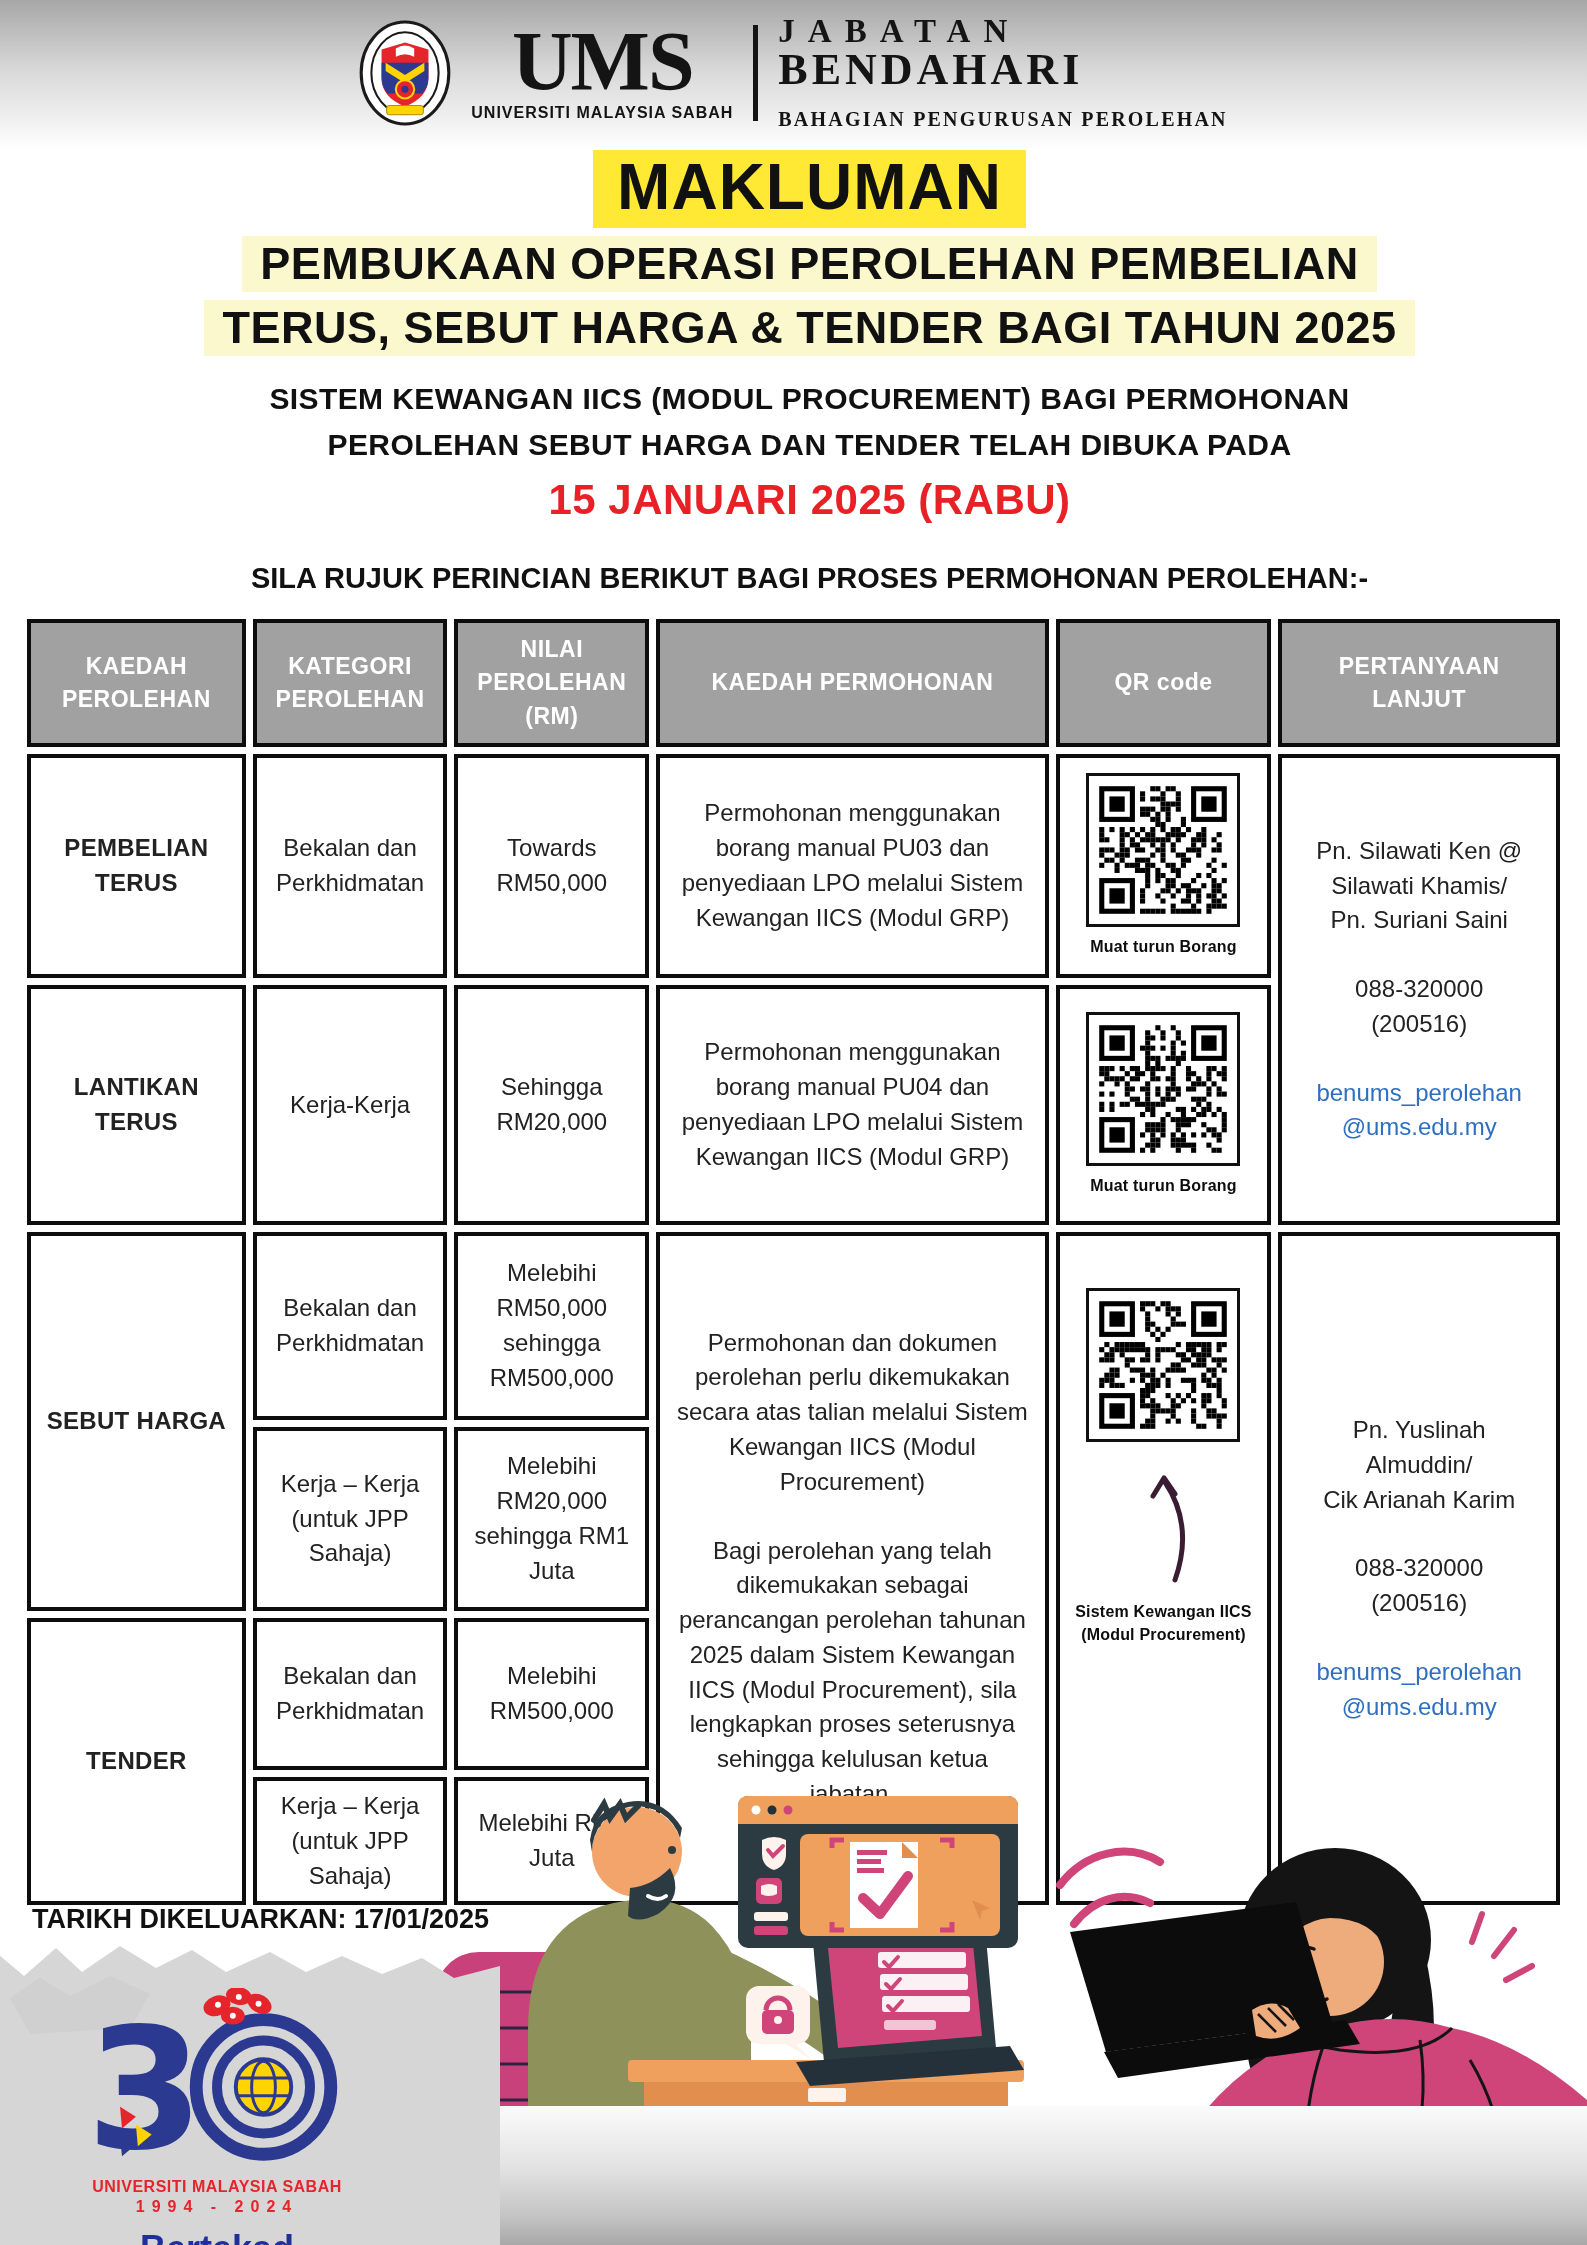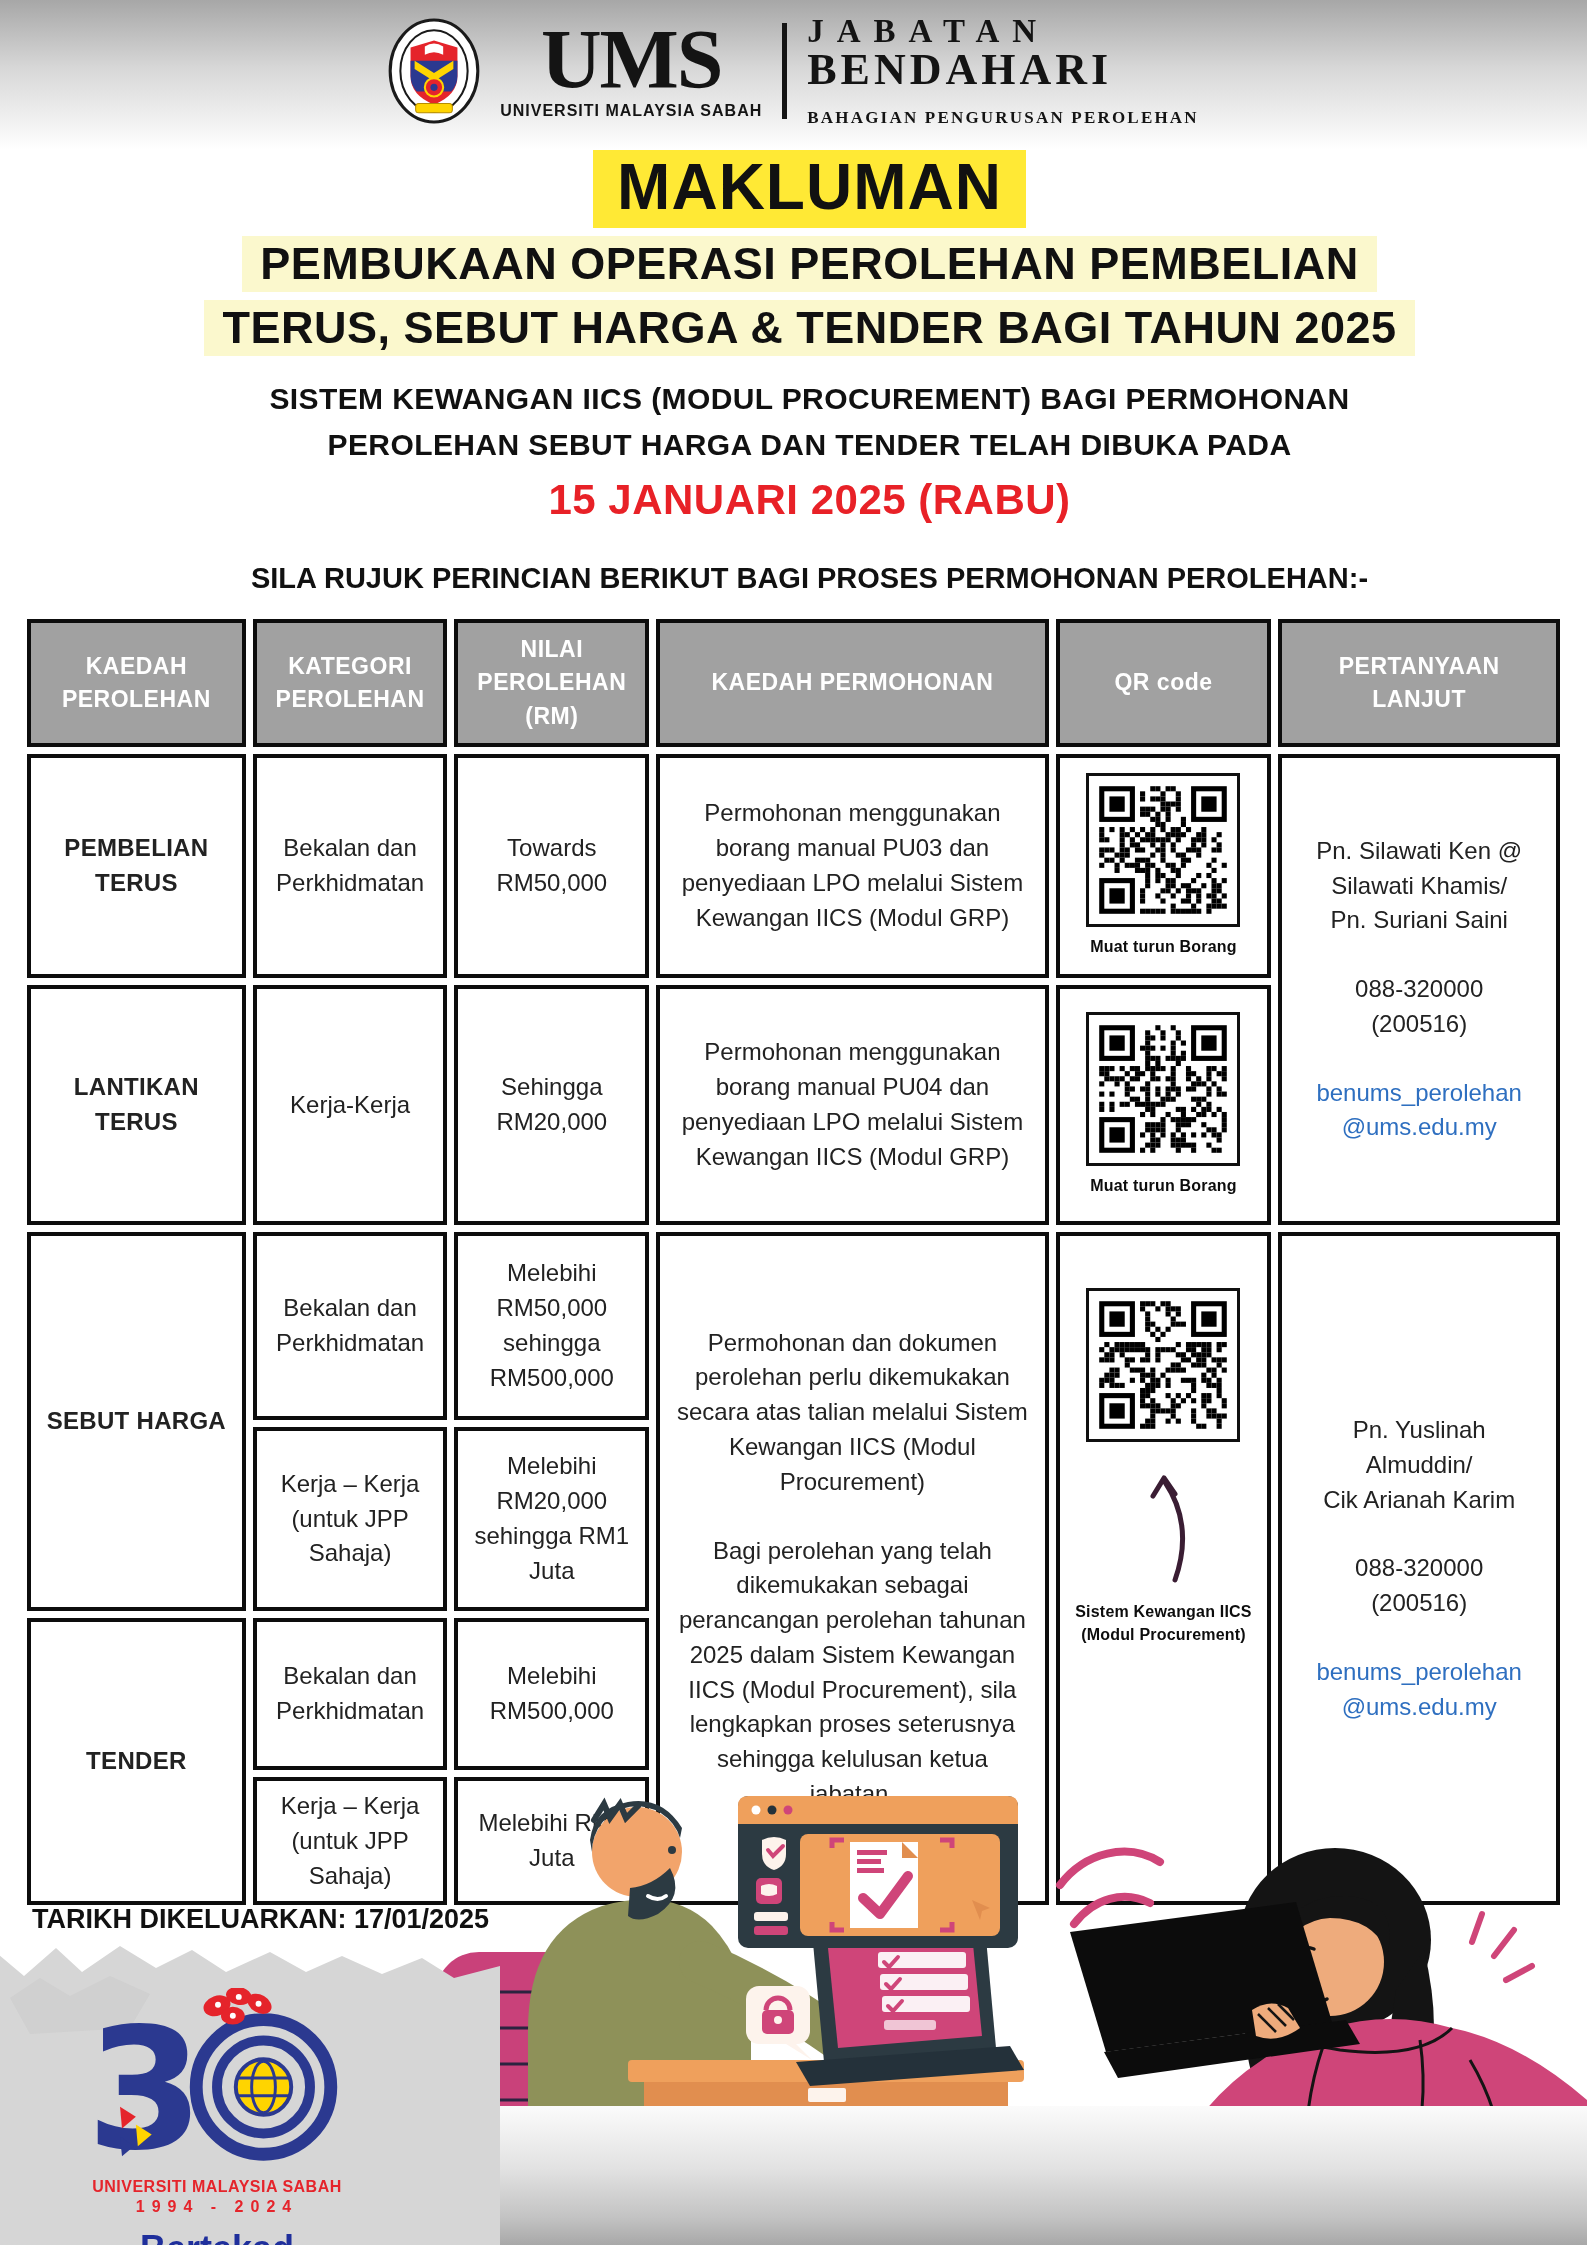--- a/index.html
+++ b/index.html
@@ -14,21 +14,21 @@
   .logo-row{position:absolute;top:14px;left:0;width:100%;display:flex;justify-content:center;
             align-items:center;gap:20px;z-index:2;}
   .crest{width:92px;height:106px;}
   .ums-block{text-align:center;}
   .ums-acr{font-family:"Liberation Serif",serif;font-weight:700;font-size:84px;line-height:76px;letter-spacing:-2px;color:#141414;}
   .ums-name{font-size:16px;font-weight:700;letter-spacing:1px;color:#141414;margin-top:4px;}
   .logo-divider{width:5px;height:96px;background:#141414;}
   .dept-block{text-align:left;color:#141414;font-family:"Liberation Serif",serif;}
   .dept-l1{font-size:33px;font-weight:700;letter-spacing:13px;line-height:34px;}
   .dept-l2{font-size:44px;font-weight:700;letter-spacing:4px;line-height:44px;}
-  .dept-l3{font-size:17px;font-weight:700;letter-spacing:2.2px;margin-top:16px;}
+  .dept-l3{font-size:20px;font-weight:700;letter-spacing:2.2px;margin-top:16px;}
   
   .title-area{position:absolute;top:150px;left:0;width:100%;text-align:center;z-index:2;padding-left:16px;}
   .badge{display:inline-block;background:#ffe935;padding:0 24px 4px;font-size:64px;font-weight:800;letter-spacing:1px;}
   .tline{margin-top:8px;}
   .tline span{display:inline-block;background:#fbf8cd;padding:2px 18px;font-size:45px;font-weight:800;letter-spacing:0.5px;}
   .sub{font-size:30px;font-weight:700;letter-spacing:0.4px;}
   .sub1{margin-top:26px;}
   .sub2{margin-top:12px;}
   .open-date{margin-top:14px;font-size:42px;font-weight:800;color:#e82127;letter-spacing:0.5px;}
   .instruction{margin-top:38px;font-size:29px;font-weight:800;}

